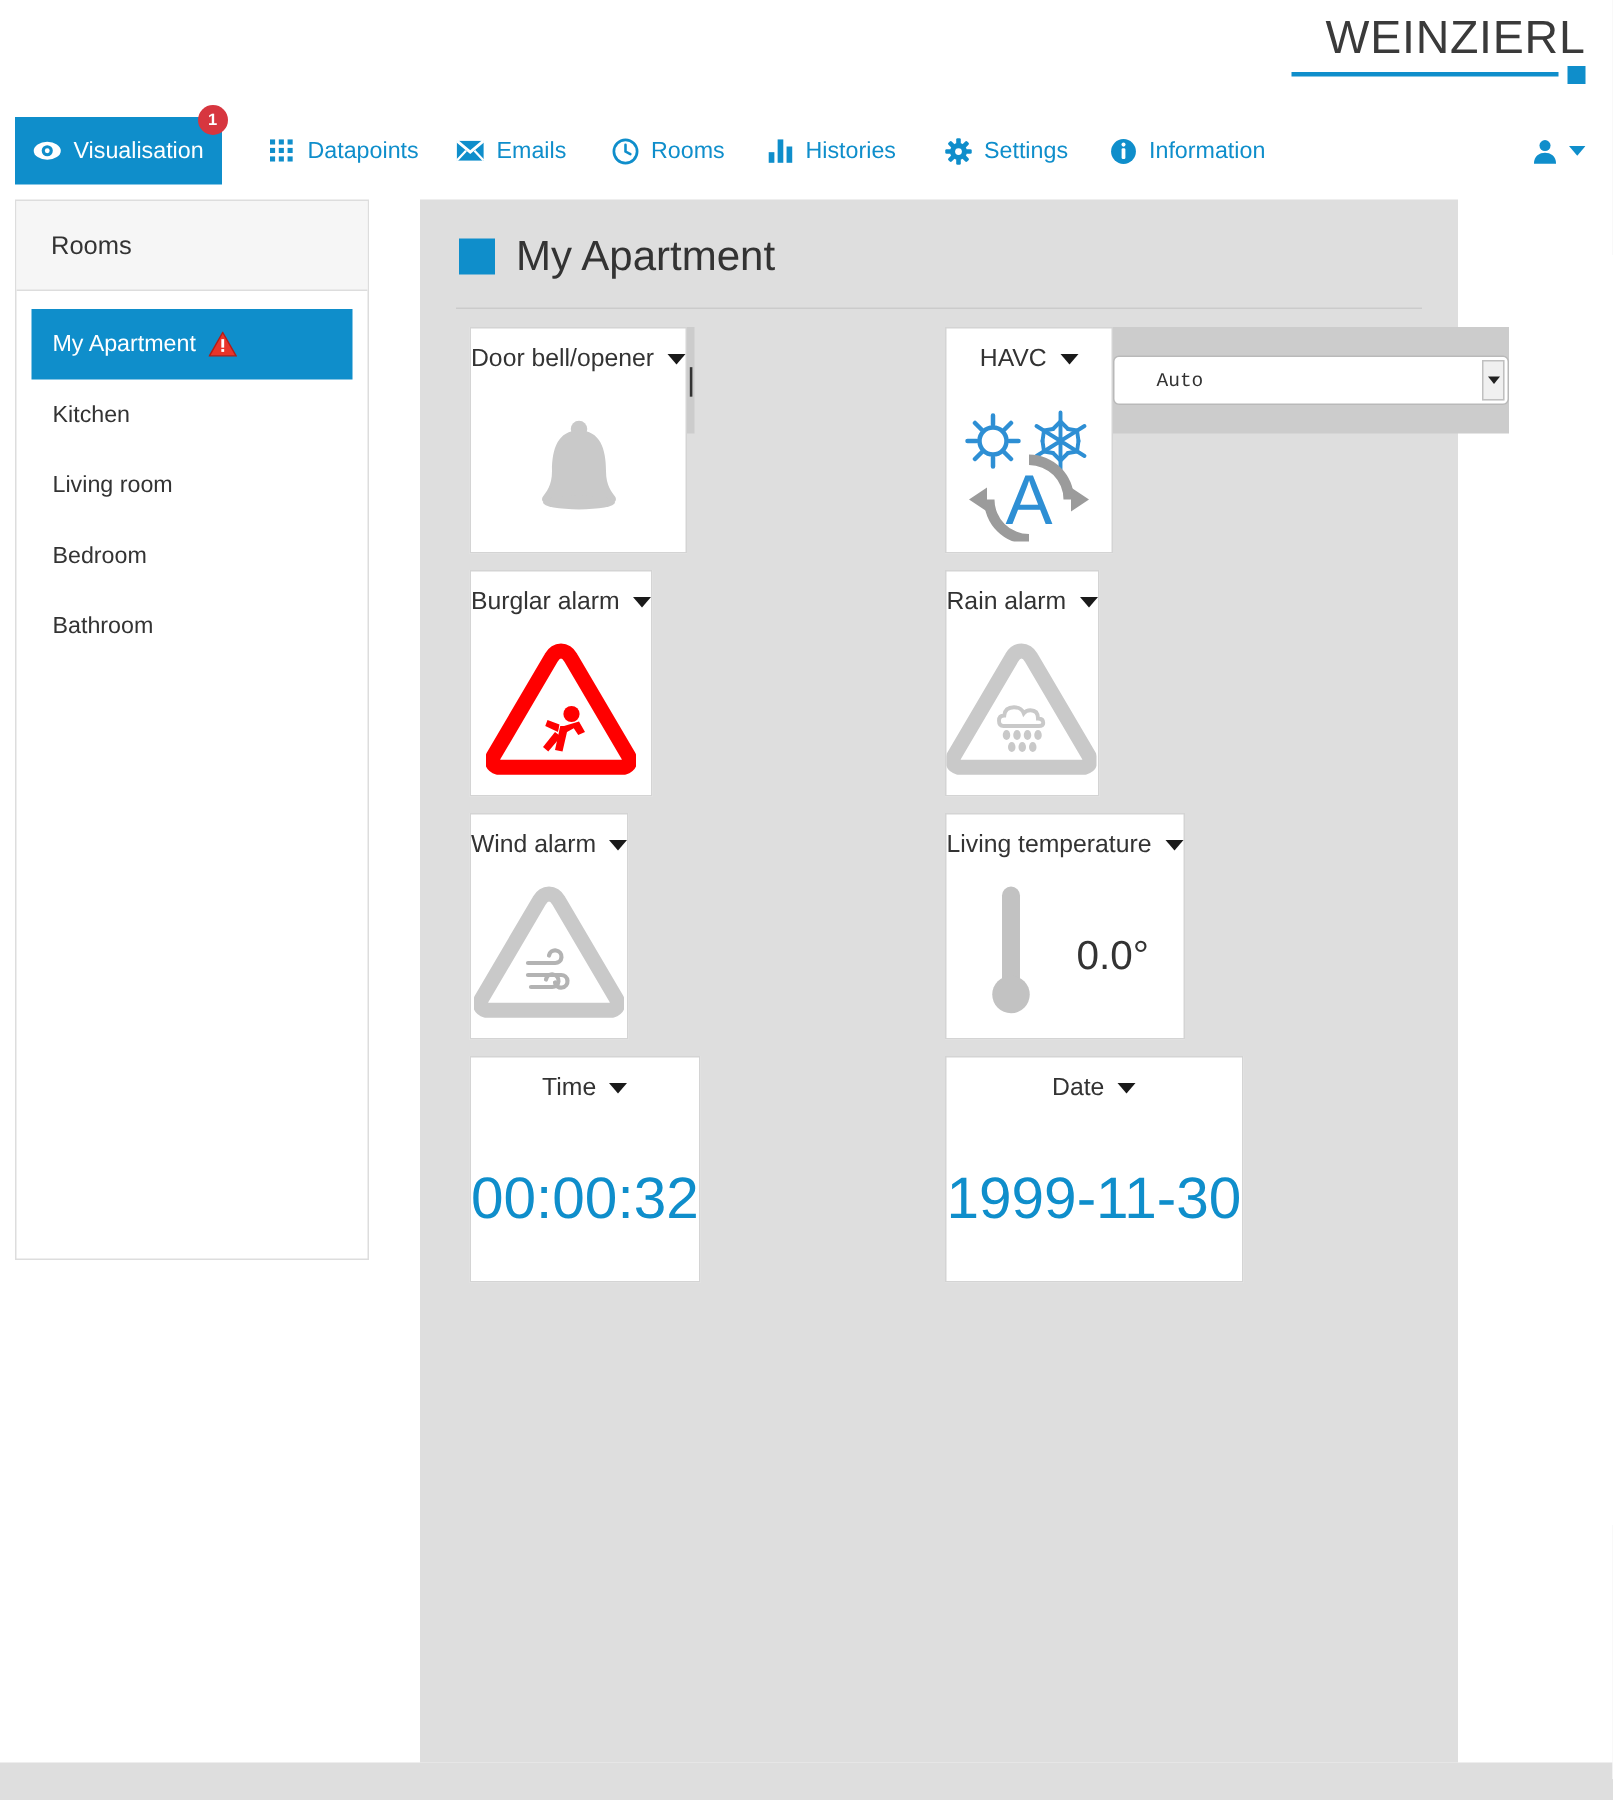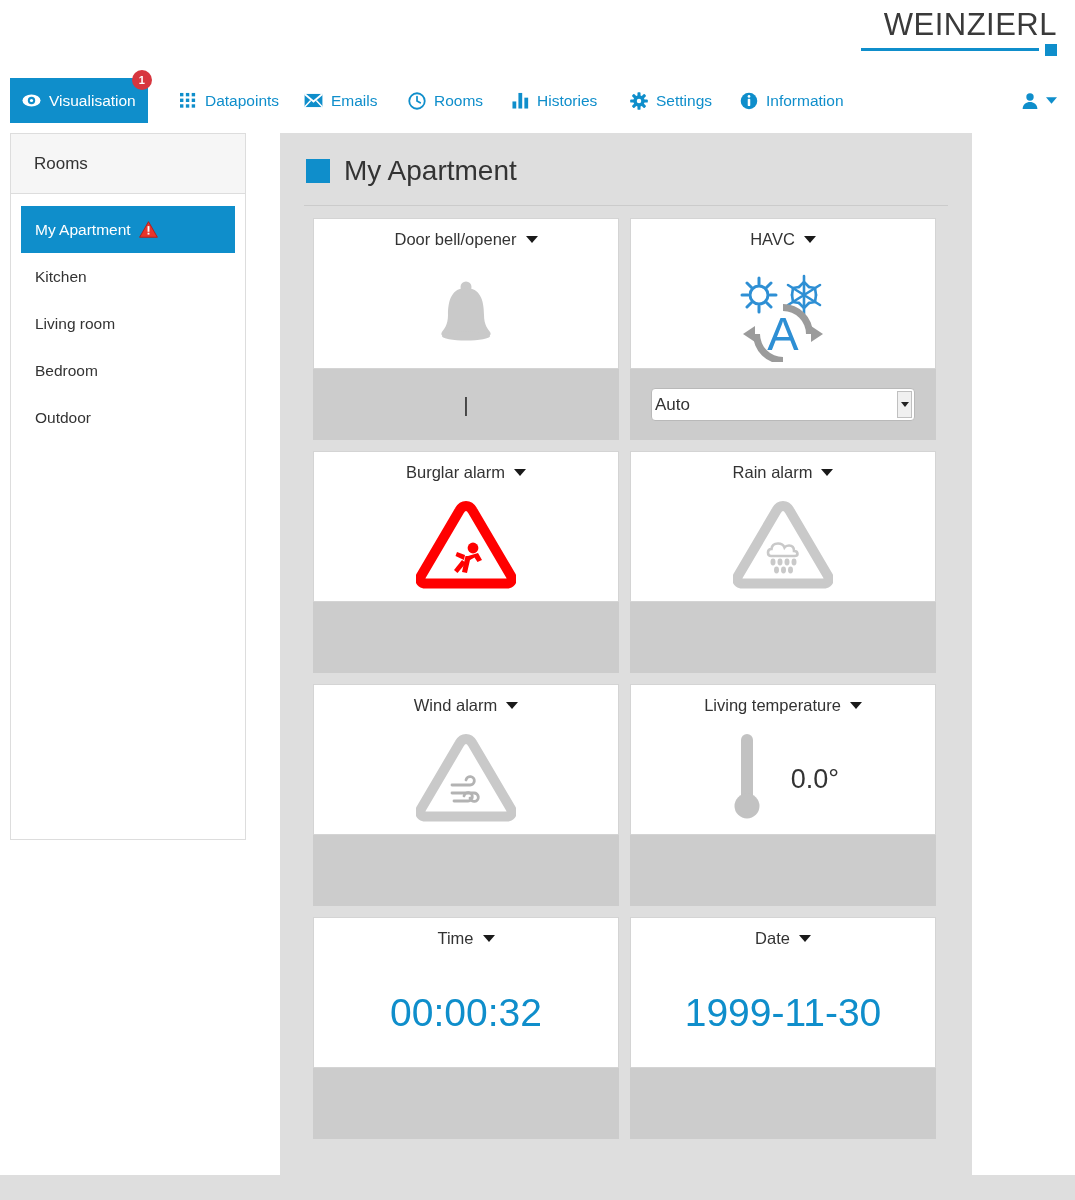--- a/index.html
+++ b/index.html
@@ -93,21 +93,21 @@
   .panel-rule {
     margin: 18px 24px 0 24px; height: 1px; background: #cbcbcb;
   }
 
   .tile-grid {
     display: grid;
     grid-template-columns: 306px 306px;
     gap: 11px 11px;
     padding: 12px 0 0 33px;
   }
-  .tile { display: flex; flex-direction: column; }
+  .tile { display: flex; flex-direction: row; }
   .tile-body {
     background: #ffffff; border: 1px solid #d4d4d4;
     height: 151px;
     display: flex; flex-direction: column; align-items: center;
   }
   .tile-header {
     display: flex; align-items: center; justify-content: center; gap: 9px;
     height: 40px; font-size: 16.5px; color: #333333;
   }
   .caret { width: 0; height: 0; border-left: 6px solid transparent;
@@ -124,21 +124,21 @@
   .big-value { font-size: 39px; color: #0f8ecb; }
   .temp-row { display: flex; align-items: center; gap: 24px; }
   .temp-value { font-size: 27px; color: #333333; }
 
   
   .hvac-select {
     position: relative; width: 264px; height: 33px;
     background: #ffffff; border: 1px solid #b9b9b9; border-radius: 4px;
     display: flex; align-items: center;
   }
-  .hvac-select-value { padding-left: 3px; font-size: 17px; color: #333333; }
+  .hvac-select-value { padding-left: 28px; font-size: 13px; color: #333333; font-family: Liberation Mono, monospace; }
   .hvac-select-btn {
     position: absolute; right: 2px; top: 2px; bottom: 2px; width: 15px;
     background: #f0f0f0; border: 1px solid #c0c0c0;
     display: flex; align-items: center; justify-content: center;
   }
   .hvac-select-btn i {
     width: 0; height: 0; border-left: 4px solid transparent;
     border-right: 4px solid transparent; border-top: 5px solid #222;
     display: block;
   }
@@ -287,21 +287,21 @@
       <div class="room-item">
         <span>Kitchen</span>
       </div>
       <div class="room-item">
         <span>Living room</span>
       </div>
       <div class="room-item">
         <span>Bedroom</span>
       </div>
       <div class="room-item">
-        <span>Outdoor</span>
+        <span>Bathroom</span>
       </div>
     </div>
   </div>
 
   <div class="main-panel">
     <div class="panel-title">
       <span class="title-square"></span>
       <span class="title-text">My Apartment</span>
     </div>
     <div class="panel-rule"></div>

